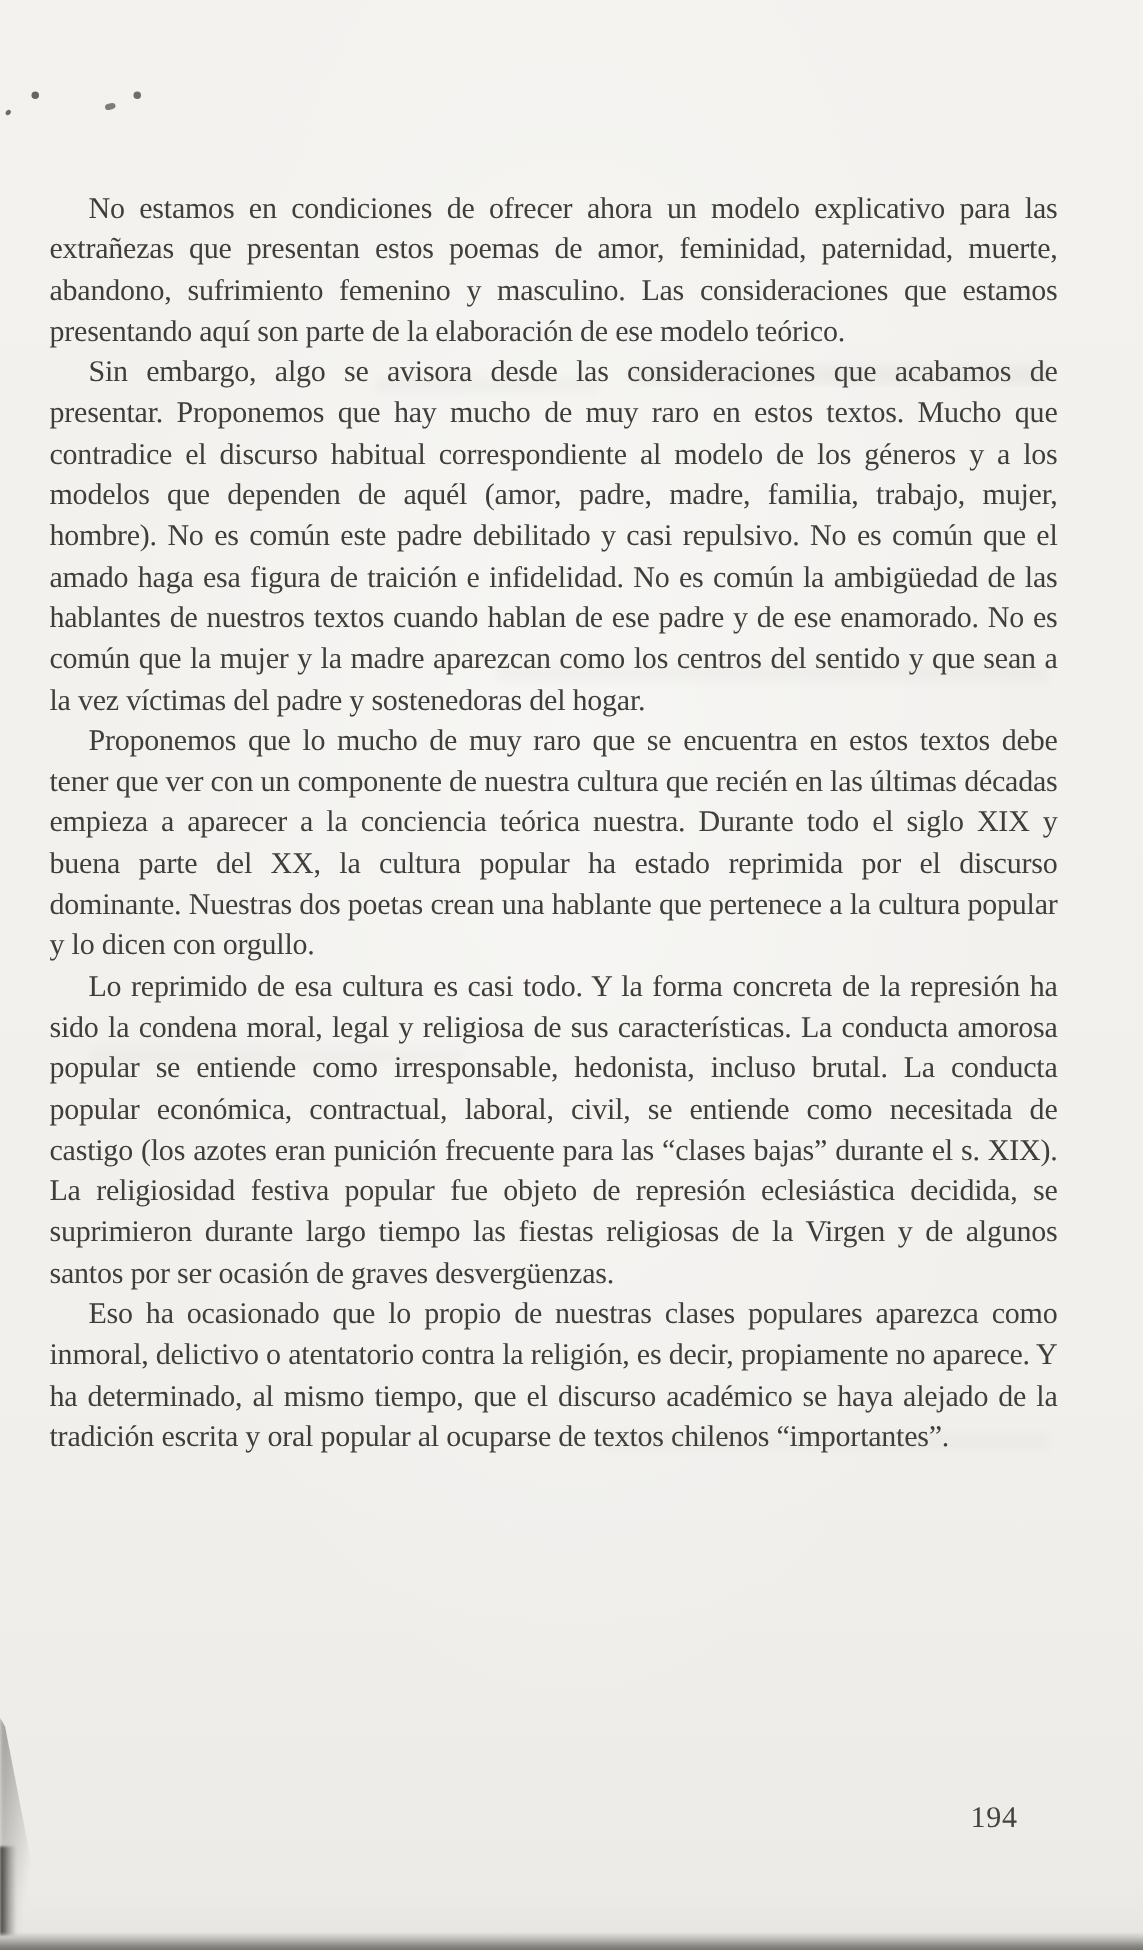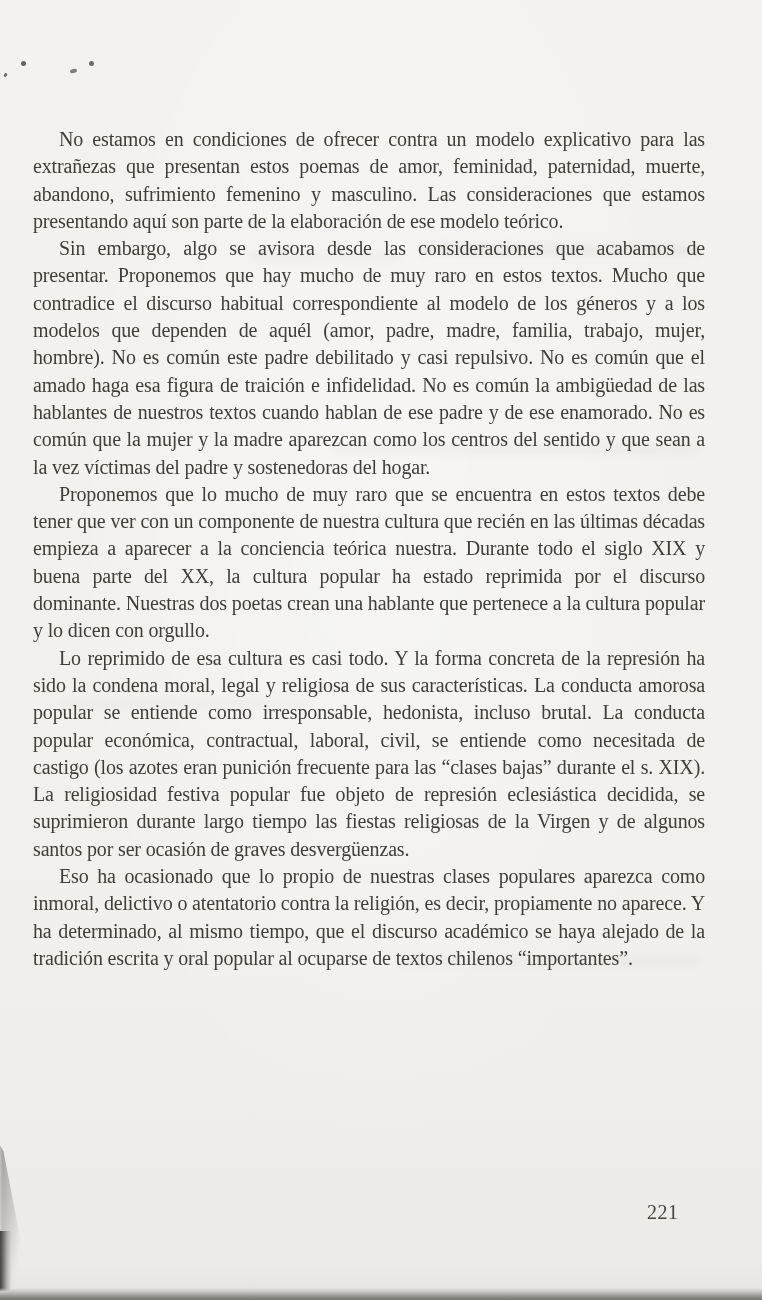--- a/index.html
+++ b/index.html
@@ -114,26 +114,26 @@
   <span class="speck speck-3"></span>
   <span class="speck speck-4"></span>
 
   <div class="ghost ghost-1"></div>
   <div class="ghost ghost-2"></div>
   <div class="ghost ghost-3"></div>
   <div class="ghost ghost-4"></div>
   <div class="ghost ghost-5"></div>
 
   <div class="text-block">
-    <p>No estamos en condiciones de ofrecer contra un modelo explicativo para las extrañezas que presentan estos poemas de amor, feminidad, paternidad, muerte, abandono, sufrimiento femenino y masculino. Las consideraciones que estamos presentando aquí son parte de la elaboración de ese modelo teórico.</p>
+    <p>No estamos en condiciones de ofrecer ahora un modelo explicativo para las extrañezas que presentan estos poemas de amor, feminidad, paternidad, muerte, abandono, sufrimiento femenino y masculino. Las consideraciones que estamos presentando aquí son parte de la elaboración de ese modelo teórico.</p>
     <p>Sin embargo, algo se avisora desde las consideraciones que acabamos de presentar. Proponemos que hay mucho de muy raro en estos textos. Mucho que contradice el discurso habitual correspondiente al modelo de los géneros y a los modelos que dependen de aquél (amor, padre, madre, familia, trabajo, mujer, hombre). No es común este padre debilitado y casi repulsivo. No es común que el amado haga esa figura de traición e infidelidad. No es común la ambigüedad de las hablantes de nuestros textos cuando hablan de ese padre y de ese enamorado. No es común que la mujer y la madre aparezcan como los centros del sentido y que sean a la vez víctimas del padre y sostenedoras del hogar.</p>
     <p>Proponemos que lo mucho de muy raro que se encuentra en estos textos debe tener que ver con un componente de nuestra cultura que recién en las últimas décadas empieza a aparecer a la conciencia teórica nuestra. Durante todo el siglo XIX y buena parte del XX, la cultura popular ha estado reprimida por el discurso dominante. Nuestras dos poetas crean una hablante que pertenece a la cultura popular y lo dicen con orgullo.</p>
     <p>Lo reprimido de esa cultura es casi todo. Y la forma concreta de la represión ha sido la condena moral, legal y religiosa de sus características. La conducta amorosa popular se entiende como irresponsable, hedonista, incluso brutal. La conducta popular económica, contractual, laboral, civil, se entiende como necesitada de castigo (los azotes eran punición frecuente para las “clases bajas” durante el s. XIX). La religiosidad festiva popular fue objeto de represión eclesiástica decidida, se suprimieron durante largo tiempo las fiestas religiosas de la Virgen y de algunos santos por ser ocasión de graves desvergüenzas.</p>
     <p>Eso ha ocasionado que lo propio de nuestras clases populares aparezca como inmoral, delictivo o atentatorio contra la religión, es decir, propiamente no aparece. Y ha determinado, al mismo tiempo, que el discurso académico se haya alejado de la tradición escrita y oral popular al ocuparse de textos chilenos “importantes”.</p>
   </div>
 
-  <div class="page-number">221</div>
+  <div class="page-number">194</div>
 
   <div class="shadow-wedge"></div>
   <div class="shadow-sliver"></div>
   <div class="bottom-edge"></div>
 
 </div>
 
 </body></html>

